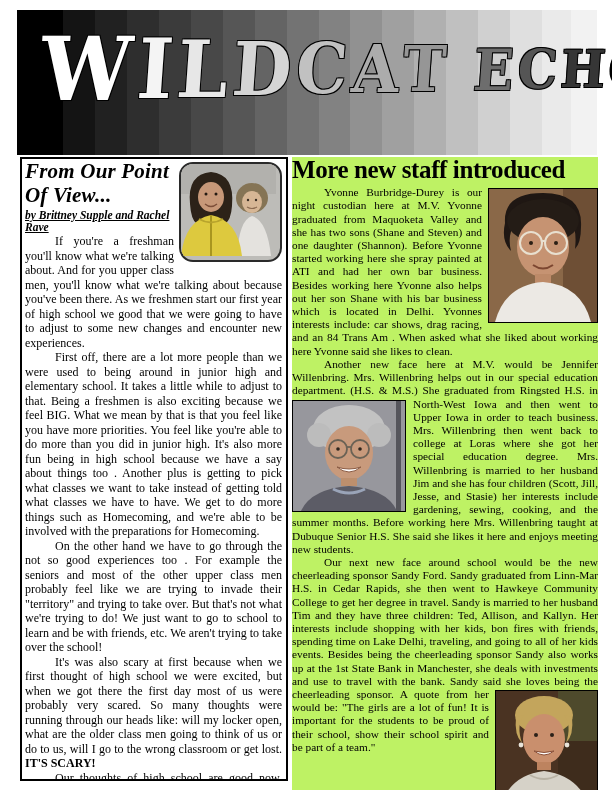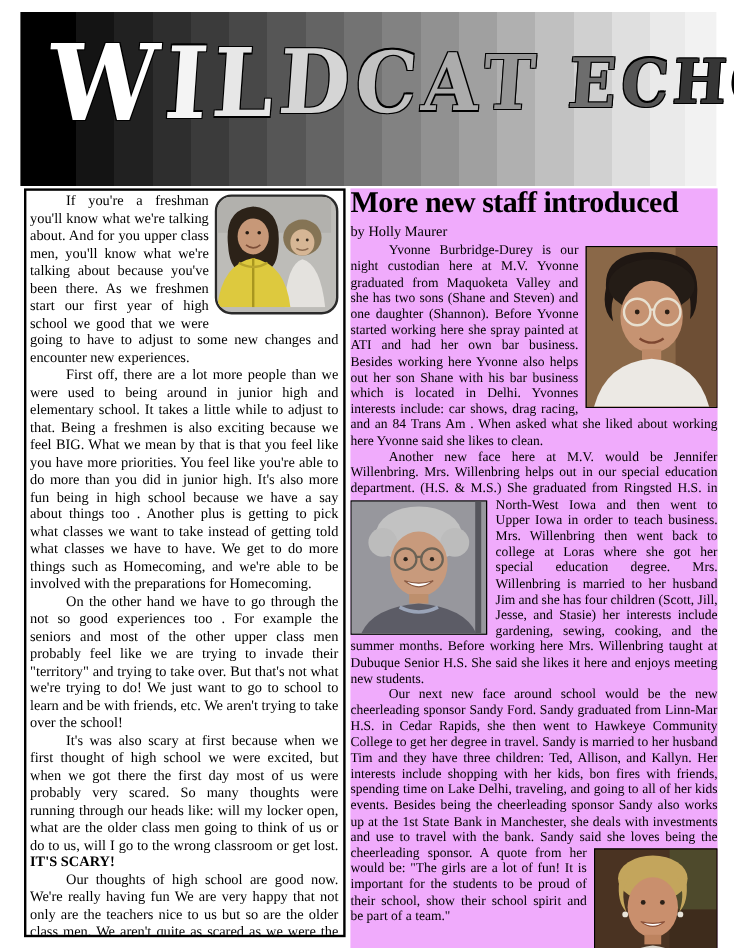--- a/index.html
+++ b/index.html
@@ -42,21 +42,21 @@
     background:#fff;}
   .left-title{font-size:21px;font-weight:bold;font-style:italic;line-height:1.12;
     margin:0;letter-spacing:.2px;}
   .left-byline{font-size:11.5px;font-weight:bold;font-style:italic;
     text-decoration:underline;margin:2px 0 1px 0;}
   .lbody{font-size:12px;line-height:14.5px;text-align:justify;text-indent:30px;margin:0;}
   .photo-frame-girls{float:right;width:99px;height:96px;margin:2px 0 3px 5px;
     border:2px solid #2a2a2a;border-radius:14px;overflow:hidden;background:#bdbcb8;}
 
   .right-article{position:absolute;left:292px;top:157px;width:306px;height:633px;
-    overflow:hidden;background:#f0abfc;}
+    overflow:hidden;background:#bef264;}
   .headline{font-size:25px;font-weight:bold;margin:0 0 3px 0;letter-spacing:-.4px;
     white-space:nowrap;line-height:1.05;}
   .right-byline{font-size:12px;margin:0 0 2px 0;}
   .rbody{font-size:11.3px;line-height:13.2px;text-align:justify;text-indent:32px;margin:0;}
   .photo-yvonne{float:right;width:108px;height:133px;margin:2px 0 2px 6px;
     border:1px solid #000;background:#8a6848;}
   .photo-willenbring{float:left;width:112px;height:110px;margin:2px 7px 2px 0;
     border:1px solid #000;background:#97979d;}
   .photo-sandy{float:right;width:101px;height:116px;margin:2px 0 2px 6px;
     border:1px solid #000;background:#4a3322;}
@@ -99,34 +99,35 @@
         <path d="M9 40 Q6 10 30 8 Q54 10 51 42 Q50 56 44 60 L16 60 Q10 56 9 40 Z" fill="#2c2218"></path>
         <ellipse cx="30" cy="33" rx="13" ry="15" fill="#c79878"></ellipse>
         <circle cx="25" cy="30" r="1.5" fill="#241a12"></circle>
           <circle cx="35" cy="30" r="1.5" fill="#241a12"></circle>
         <path d="M24 40 Q30 45 36 40" stroke="#7c4e38" stroke-width="1.4" fill="none"></path>
         <path d="M0 92 Q4 56 30 51 Q57 56 61 92 Z" fill="#ddc93e"></path>
         <path d="M30 51 L30 92" stroke="#a8961f" stroke-width="2"></path>
         <path d="M18 55 Q30 62 42 55" stroke="#b8a42c" stroke-width="2" fill="none"></path>
       </svg>
     </div>
+    <h2 class="left-title">From Our Point Of View...</h2>
+    <div class="left-byline">by Brittney Supple and Rachel Rave</div>
     <p class="lbody">If you're a freshman you'll know what we're talking about. And for you upper class men, you'll know what we're talking about because you've been there.  As we freshmen  start our first year of high school we good that we were going to have to adjust to some new changes and encounter new experiences.</p>
     <p class="lbody">First off, there are a lot more people than we were used to being around in junior high and elementary school. It takes a little while to adjust to that.  Being a freshmen is also exciting because we feel BIG.  What we mean by that is that you feel like you have more priorities.  You feel like you're able to do more than you did in junior high. It's also more fun being in high school because we have a say about things too .  Another plus is getting to pick what classes we want to take instead of getting told what classes we have to have.  We get to do more things such as Homecoming, and we're able to be involved with the preparations for Homecoming.</p>
     <p class="lbody">On the other hand we have to go through the not so good experiences too .  For example the seniors and most of the other upper class men probably feel like we are trying to invade their "territory" and trying to take over.  But that's not what we're trying to do!  We just want to go to school to learn and be with friends, etc.  We aren't trying to take over the school!</p>
     <p class="lbody">
       <span>It's was also scary at first because when we first thought of high school we were excited, but when we got there the first day most of us were probably very scared.  So many thoughts were running through our heads like: will my locker open, what are the older class men going to think of us or do to us, will I go to the wrong classroom or get lost. </span>
       <b>IT'S SCARY!</b>
     </p>
     <p class="lbody">Our thoughts of high school are good now.  We're really having fun  We are very happy that not only are the teachers nice to us but so are the older class men.  We aren't quite as scared as we were the first day and it's really been great so far.  We hope that the rest of the year goes as good as it has these first couple of weeks.</p>
 
   </div>
 
   <div class="right-article">
     <h1 class="headline">More new staff introduced</h1>
-    <div class="right-byline">by Holly Maurer</div>
 
 
     <p class="rbody">
       <svg class="photo-yvonne" width="108" height="133" viewBox="0 0 108 133">
         <rect width="108" height="133" fill="#8a6848"></rect>
         <rect x="74" width="34" height="133" fill="#6e4f35"></rect>
         <path d="M16 34 Q14 4 54 4 Q94 4 92 38 Q92 54 86 60 Q90 26 66 20 Q36 16 26 34 Q18 46 22 62 Q12 52 16 34 Z" fill="#1f1713"></path>
         <ellipse cx="54" cy="32" rx="36" ry="22" fill="#241c16"></ellipse>
         <ellipse cx="54" cy="58" rx="26" ry="30" fill="#c69372"></ellipse>
         <circle cx="42" cy="54" r="11" fill="none" stroke="#e8e0d0" stroke-width="2"></circle>

